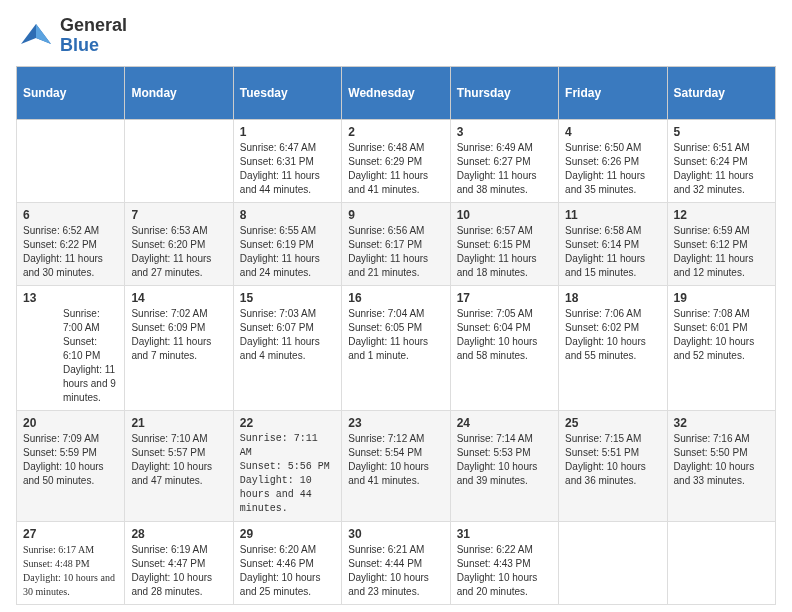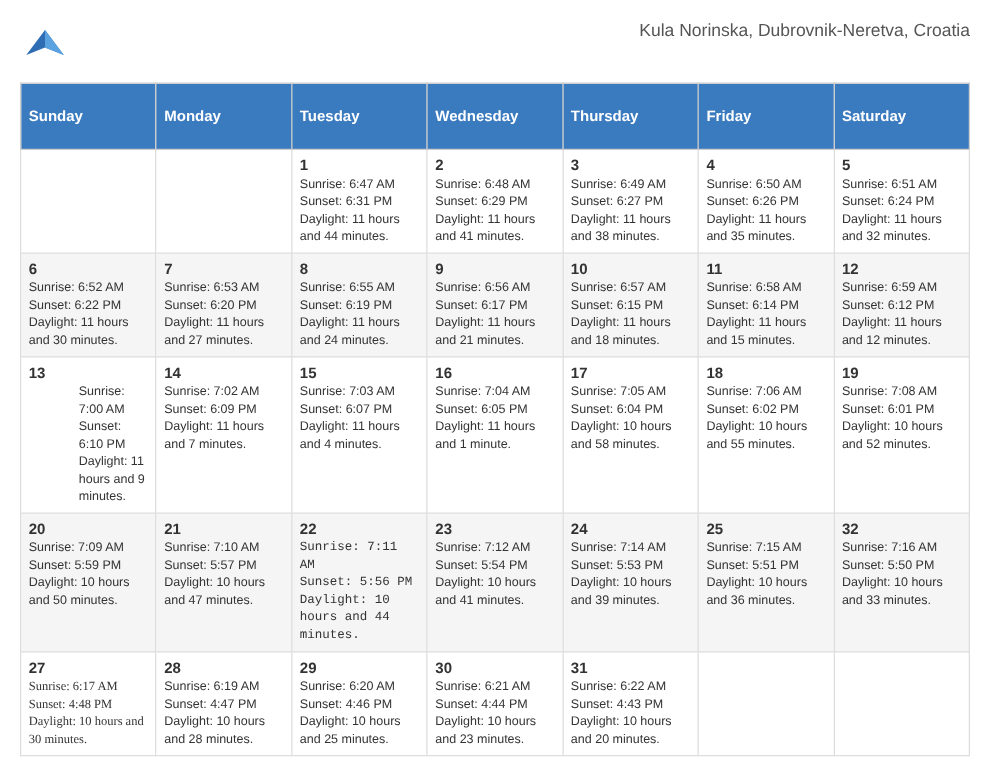--- a/index.html
+++ b/index.html
@@ -78,23 +78,26 @@
   </style>
 </head>
 <body>
 
 <div class="header">
   <div class="logo-wrap">
     <svg class="logo-bird" viewBox="0 0 40 40" xmlns="http://www.w3.org/2000/svg">
       <polygon points="20,8 35,28 20,22 5,28" fill="#2e6db4"></polygon>
       <polygon points="20,8 35,28 20,22" fill="#5ba3e0"></polygon>
     </svg>
+    <div>
+      <div style="font-size:18px;font-weight:bold;color:#333;line-height:1.1;">General</div>
+      <div style="font-size:18px;font-weight:bold;color:#2e6db4;line-height:1.1;">Blue</div>
+    </div>
   </div>
   <div class="title-block">
-    <div class="subtitle">Kula Norinska, Dubrovnik-Neretva, Croatia</div>
   </div>
 </div>
 
 <table>
   <thead>
     <tr>
     <th>Sunday</th>
         <th>Monday</th>
         <th>Tuesday</th>
         <th>Wednesday</th>

